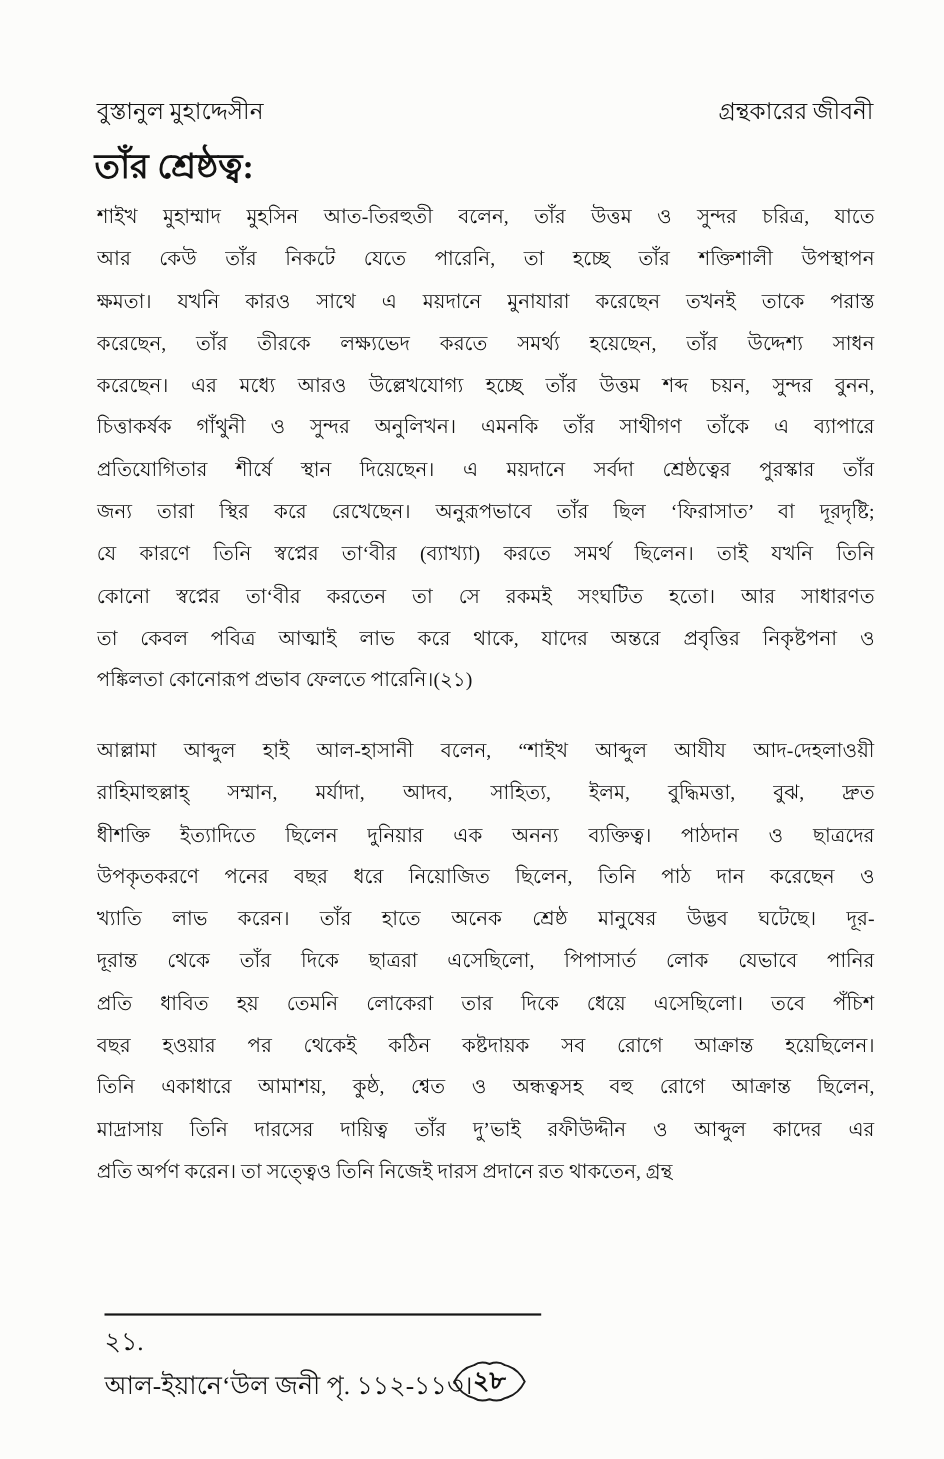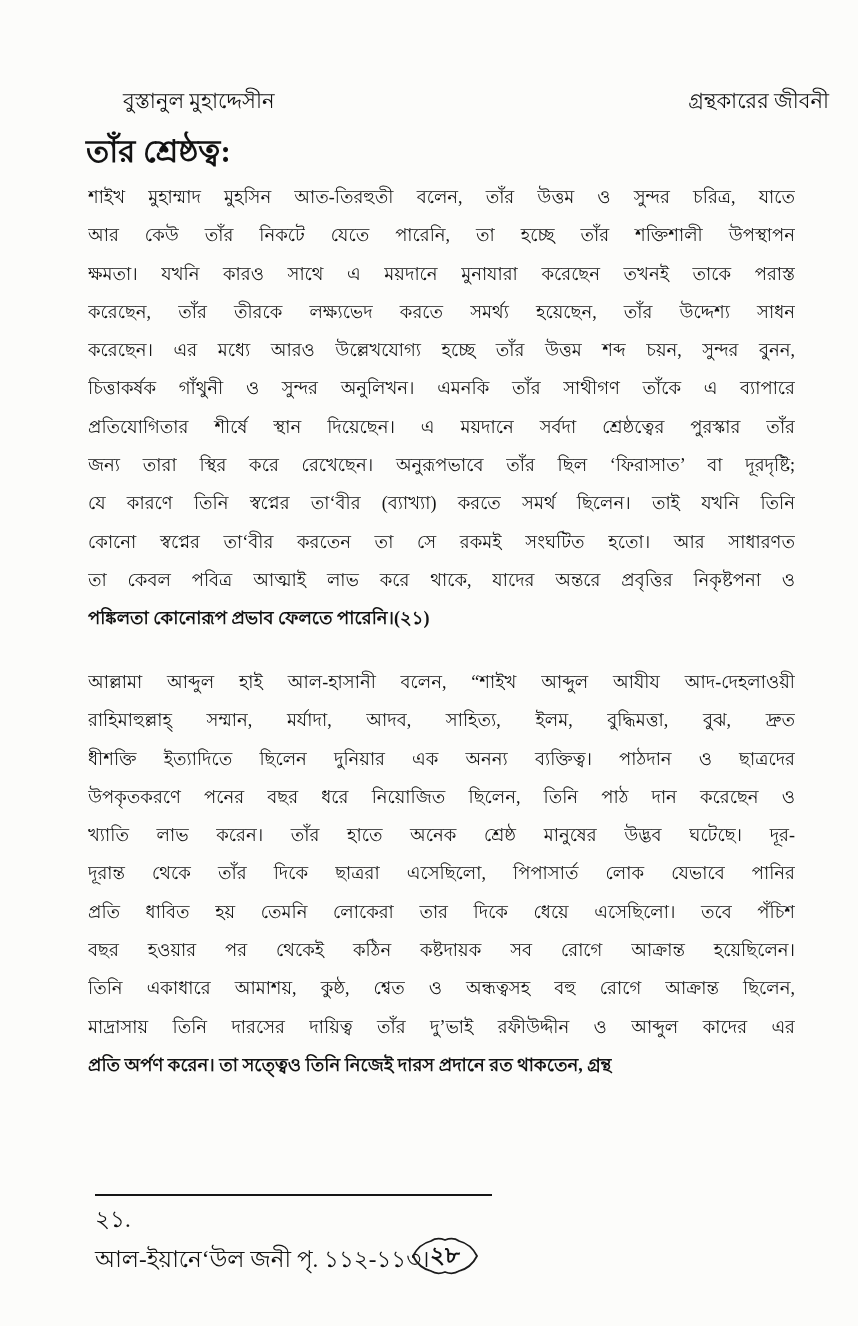--- a/index.html
+++ b/index.html
@@ -7,35 +7,35 @@
     position:relative;
     width:858px;height:1326px;
     background:#fcfcfa;
     font-family:"Liberation Serif","DejaVu Serif",serif;
     color:#121212;
     overflow:hidden;
   }
   .header{
     position:absolute;left:88px;top:88px;width:706px;
     display:flex;justify-content:space-between;
-    font-size:21px;line-height:26px;margin-left:35px;
+    font-size:21px;line-height:26px;
   }
   .section-heading{
     position:absolute;left:86px;top:130px;
     font-size:31px;font-weight:bold;line-height:44px;
   }
   .para{position:absolute;left:88px;width:707px;font-size:18px;}
   .para-1{top:178px;}
   .para-2{top:663px;}
   .line{
     height:38.3px;line-height:38.3px;
     text-align:justify;text-align-last:justify;
     overflow:hidden;white-space:normal;
   }
-  .line.last{text-align-last:left;font-weight:bold;}
+  .line.last{text-align-last:left;}
   .footnote-rule{
     position:absolute;left:95px;top:1194px;width:397px;
     border-top:2.5px solid #151515;height:0;
   }
   .footnote{
     position:absolute;left:95px;top:1205px;width:640px;
     font-size:23px;line-height:30px;
     display:flex;gap:10px;flex-direction:column;
   }
   .page-number-wrap{

